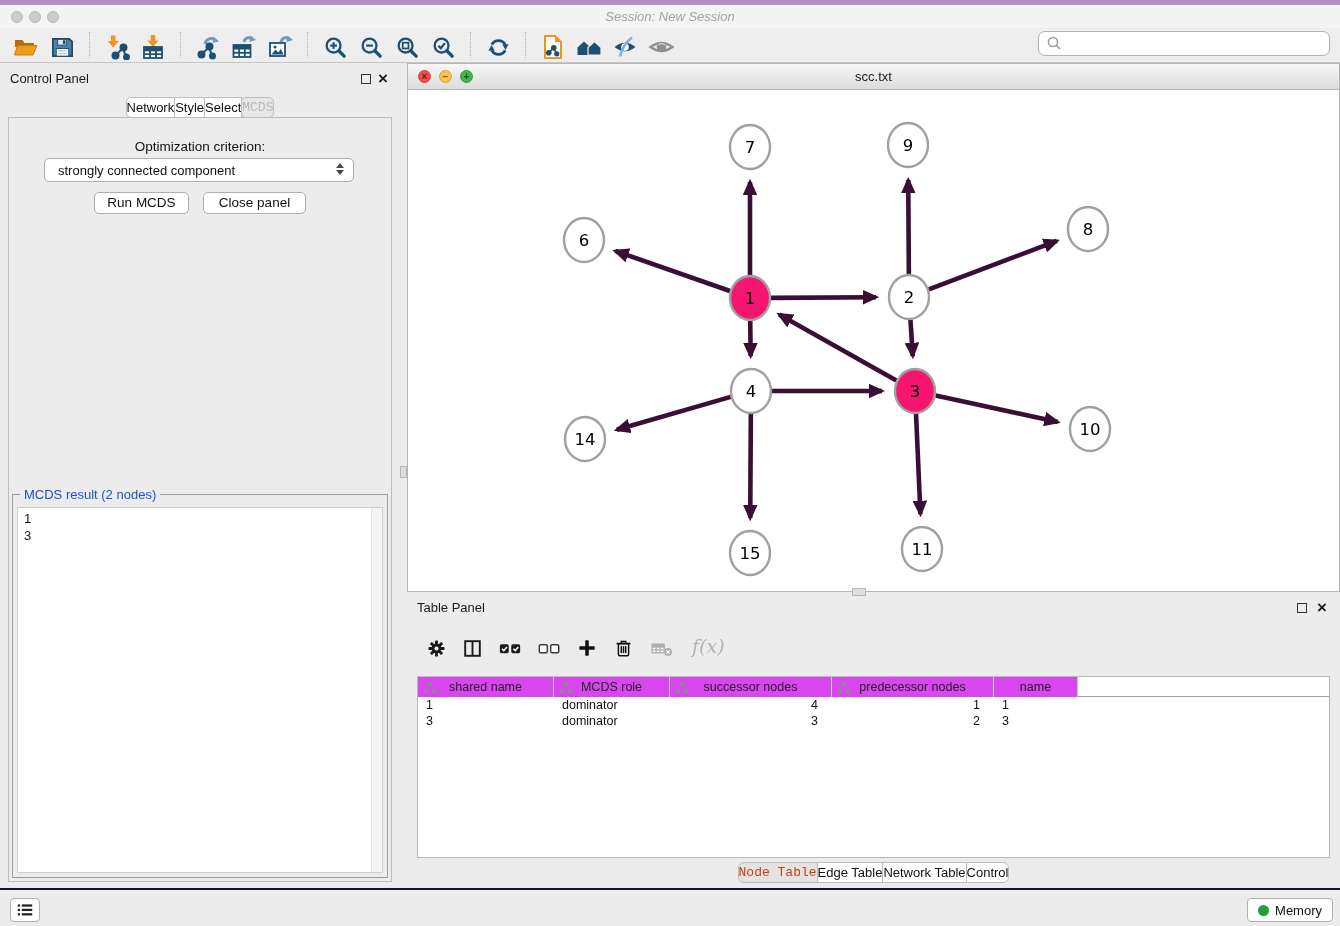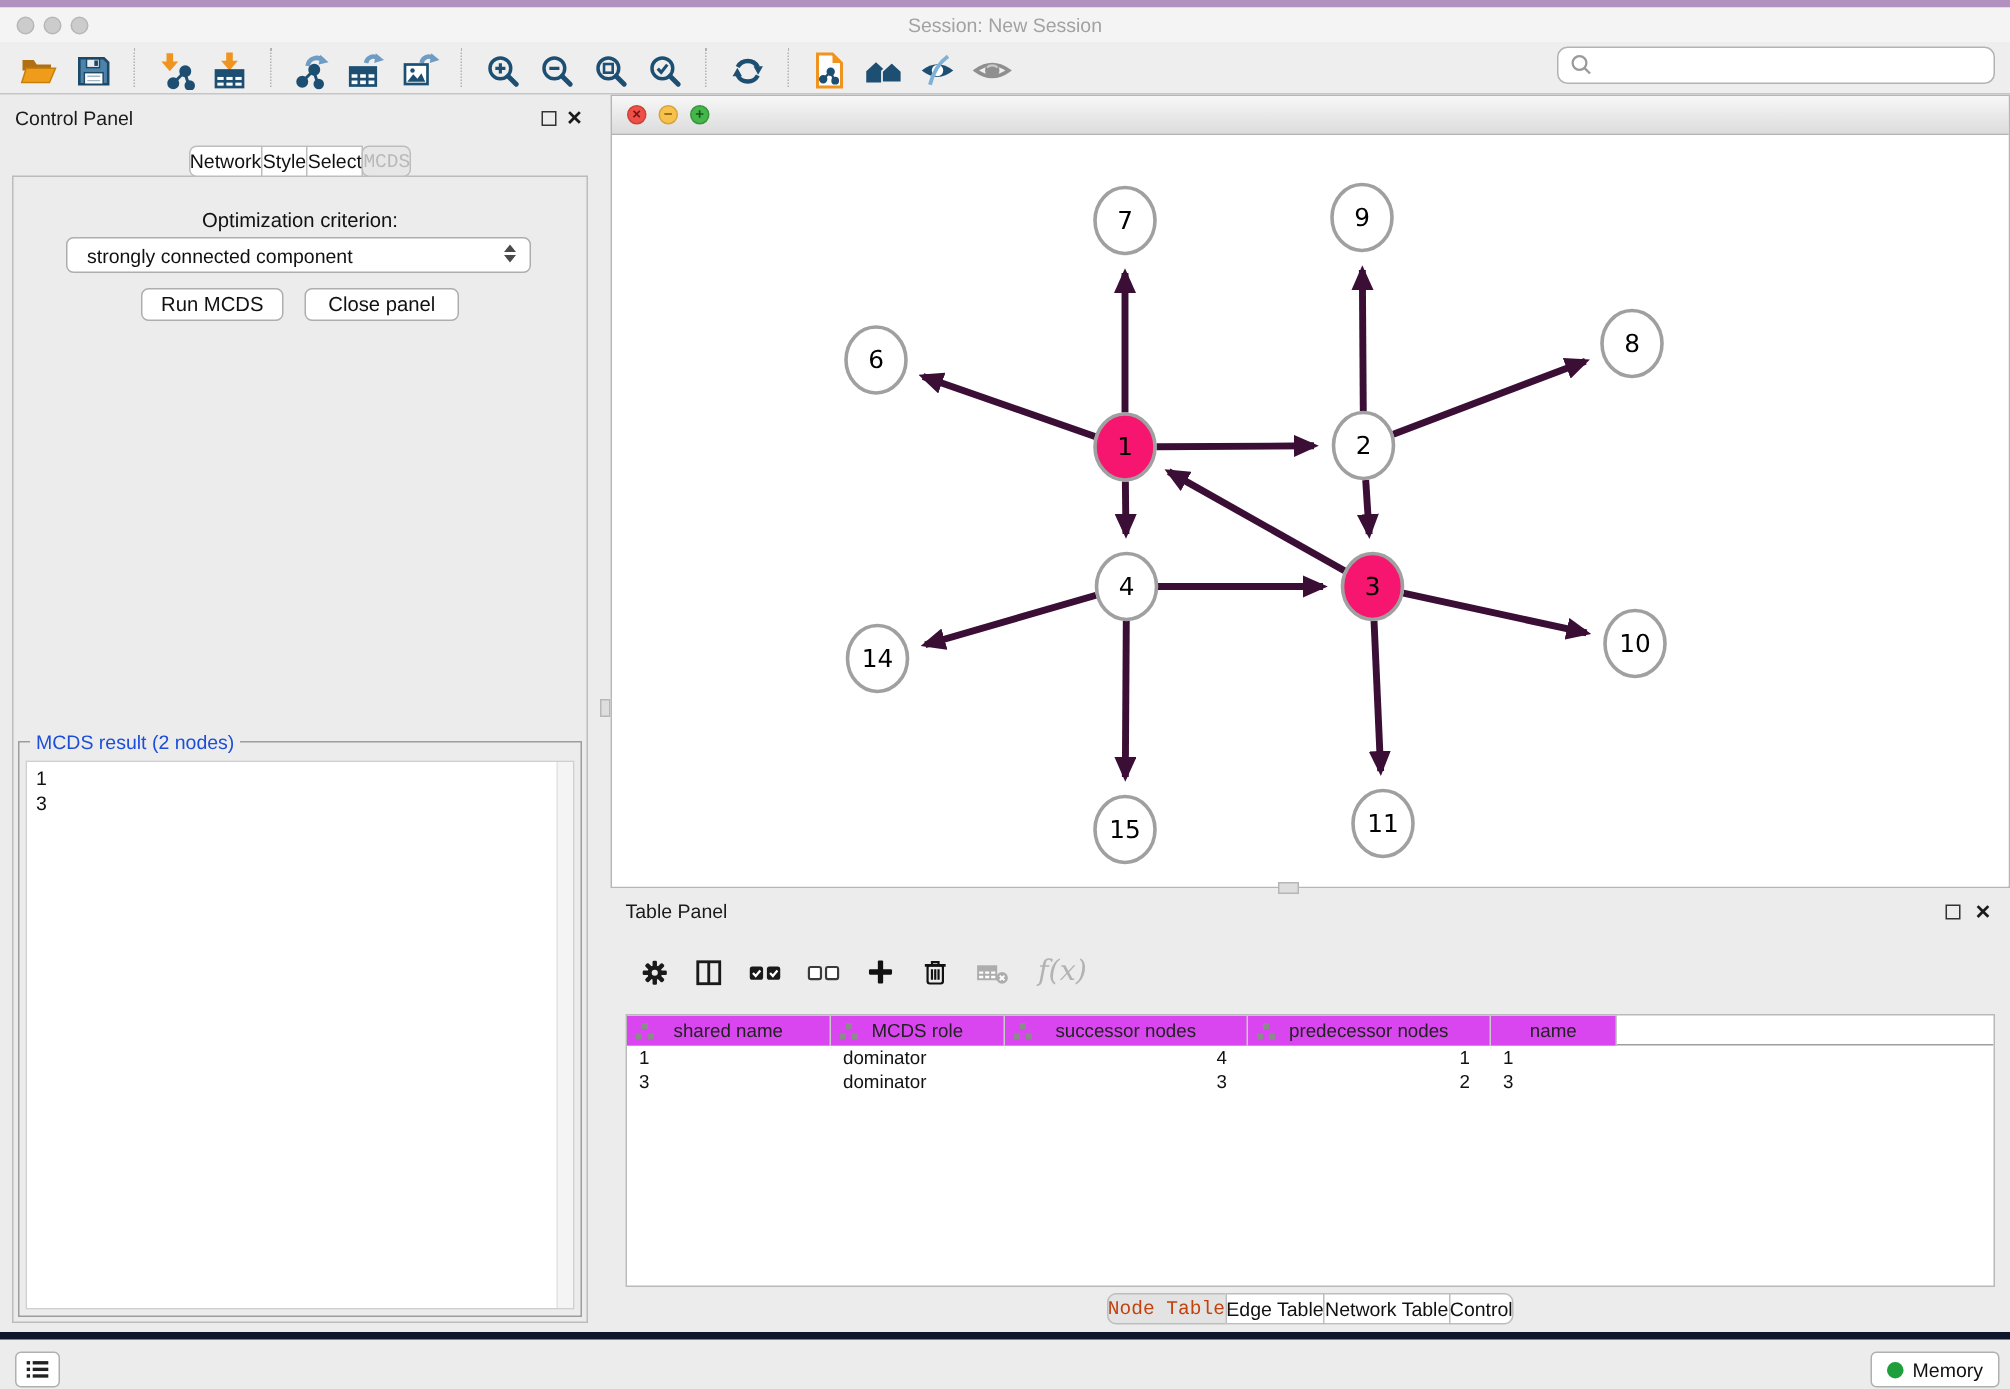--- a/index.html
+++ b/index.html
@@ -2,21 +2,21 @@
 <html><head>
 <meta charset="utf-8">
 <style>
   * { margin:0; padding:0; box-sizing:border-box; }
   html,body { width:1340px; height:926px; }
   body { font-family:"Liberation Sans", sans-serif; background:#ececec; overflow:hidden; }
   .app { position:relative; width:1340px; height:926px; background:#ececec; }
 
   
   .menustrip { position:absolute; left:0; top:0; width:100%; height:5px; background:#b291c0; }
-  .titlebar { position:absolute; left:0; top:5px; width:100%; height:23px; background:#f4f4f4; }
+  .titlebar { position:absolute; left:0; top:5px; width:100%; height:23px; background:#f4f4f4;font-style:italic; }
   .tl-dot { position:absolute; top:6px; width:12px; height:12px; border-radius:50%; background:#cccccc; border:1px solid #b7b7b7; }
   .app-title { position:absolute; left:0; right:0; top:4px; text-align:center; font-size:13px; color:#a2a2a2; }
 
   
   .toolbar { position:absolute; left:0; top:28px; width:100%; height:35px; background:#eeeeee; border-bottom:1px solid #c6c6c6; display:flex; align-items:center; padding-left:8px; }
   .tbtn { width:36px; height:30px; display:flex; align-items:flex-end; justify-content:center; }
   .tsep { width:0; height:26px; border-left:1px dotted #b2b2b2; margin:0 9px; }
   .searchbox { position:absolute; right:10px; top:31px; width:292px; height:25px; background:#fff; border:1px solid #b3b3b3; border-radius:7px; display:flex; align-items:center; padding-left:7px; }
   .searchbox input { border:none; outline:none; flex:1; height:20px; font-size:13px; background:transparent; font-family:"Liberation Sans",sans-serif; }
 
@@ -75,21 +75,21 @@
   .tree-icon::after { content:""; position:absolute; left:0; top:7px; width:4px; height:4px; background:#8b8b8b; box-shadow:8px 0 0 #8b8b8b; }
   .nt-row { position:relative; height:16px; }
   .nt-cell { position:absolute; top:0; height:16px; font-size:12.5px; color:#111; line-height:16px; }
   .tp-tabs { position:absolute; left:0; top:266px; width:100%; display:flex; justify-content:center; }
   .tp-tabs .seg { border-radius:0; }
   .tp-tabs .seg.first { border-top-left-radius:6px; border-bottom-left-radius:6px; }
   .tp-tabs .seg.last { border-top-right-radius:6px; border-bottom-right-radius:6px; }
   .tp-tabs .seg.active { background:#e3e3e3; color:#c2410c; }
 
   
-  .statusbar { position:absolute; left:0; top:888px; width:100%; height:38px; background:#ececec; border-top:5px solid #0f172a; }
+  .statusbar { position:absolute; left:0; top:888px; width:100%; height:38px; background:#ececec; border-top:2px solid #0f172a; }
   .list-btn { position:absolute; left:10px; top:8px; width:30px; height:24px; background:#fff; border:1px solid #b0b0b0; border-radius:4px; display:flex; align-items:center; justify-content:center; }
   .memory-btn { position:absolute; right:7px; top:8px; height:24px; background:#fff; border:1px solid #b0b0b0; border-radius:4px; display:flex; align-items:center; gap:6px; padding:0 10px; font-size:13px; color:#111; }
   .mem-dot { width:11px; height:11px; border-radius:50%; background:#1f9e3c; }
 </style>
 </head>
 <body>
 
 <div class="app">
 
   <div class="menustrip"></div>
@@ -299,20 +299,21 @@
     </div>
   </div>
 
   <div class="v-handle"></div>
 
   <div class="net-window">
     <div class="net-titlebar">
       <span class="traffic t-red">×</span>
       <span class="traffic t-yellow">−</span>
       <span class="traffic t-green">+</span>
+      <div class="net-title">scc.txt</div>
     </div>
     <div class="net-canvas">
       <svg id="graph-svg" width="931" height="501" viewBox="0 0 931 501">
         <defs>
           <marker id="arrowhead" markerWidth="3.6" markerHeight="3.2" refX="2.9" refY="1.6" orient="auto">
             <polygon points="0 0, 3.6 1.6, 0 3.2" fill="#3a0e35"></polygon>
           </marker>
         </defs>
       <line x1="342" y1="185" x2="342" y2="92" stroke="#3a0e35" stroke-width="4.6" marker-end="url(#arrowhead)"></line>
           <line x1="321.99443508205184" y1="201.01010382384945" x2="207.3339914233929" y2="160.9480210997397" stroke="#3a0e35" stroke-width="4.6" marker-end="url(#arrowhead)"></line>

